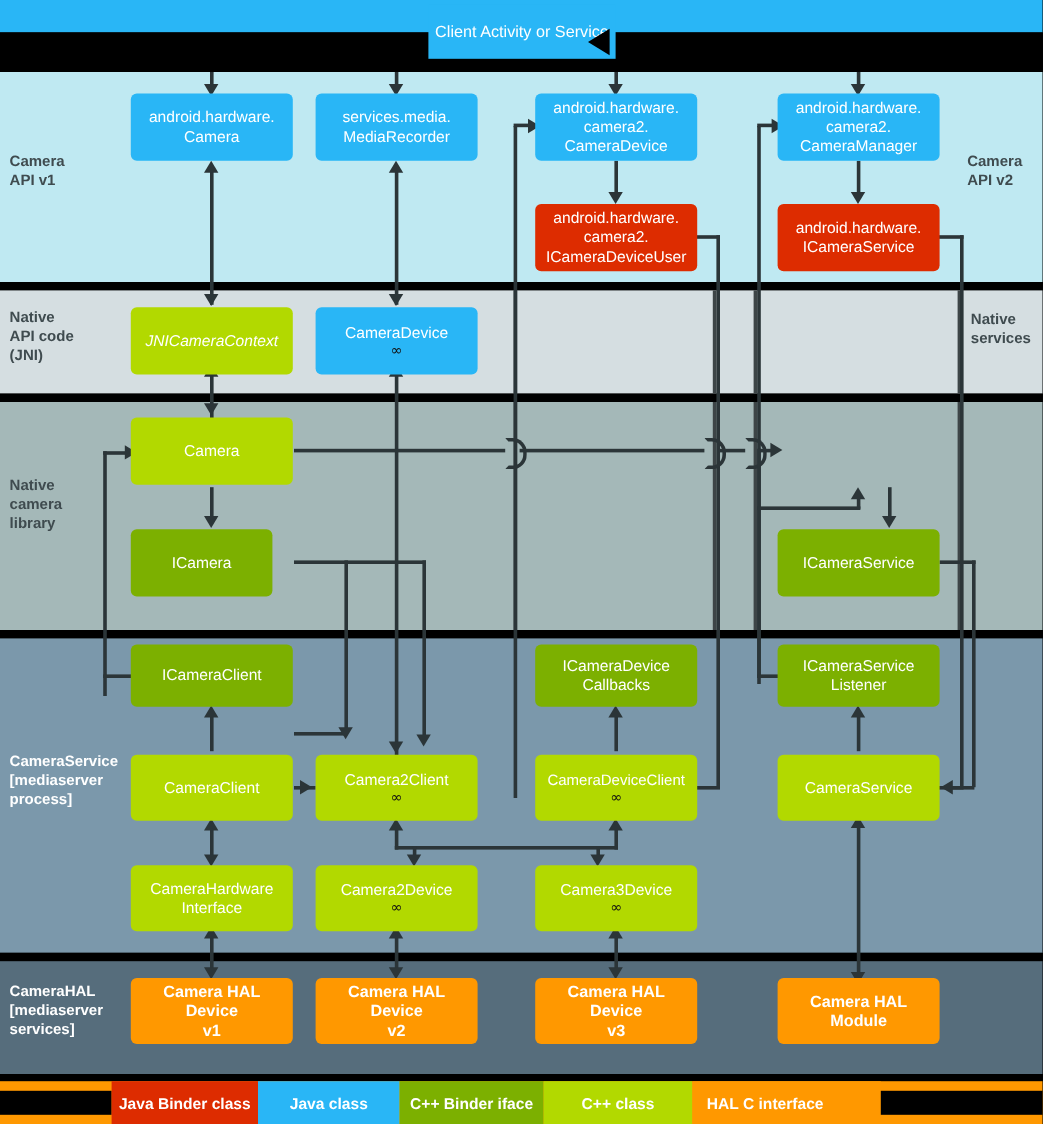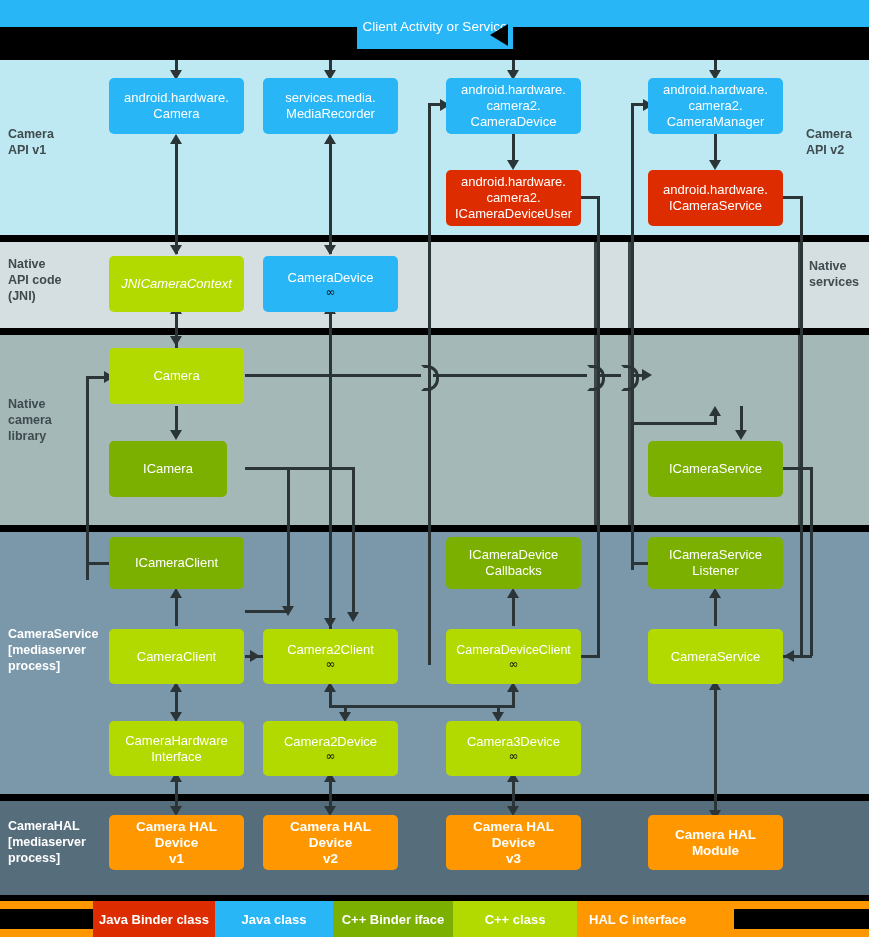--- a/index.html
+++ b/index.html
@@ -114,21 +114,21 @@
   <div class="blabel" style="left:809px;top:258px;white-space:pre;">Native
 services</div>
   <div class="blabel" style="left:8px;top:396px;white-space:pre;">Native
 camera
 library</div>
   <div class="blabel light" style="left:8px;top:626px;white-space:pre;">CameraService
 [mediaserver
 process]</div>
   <div class="blabel light" style="left:8px;top:818px;white-space:pre;">CameraHAL
 [mediaserver
-process]</div>
+services]</div>
 
   <div class="ln lnv" style="left:175px;top:60px;height:14px;"></div>
   <div class="arw arw-d" style="left:170px;top:70px;"></div>
 
   <div class="ln lnv" style="left:329px;top:60px;height:14px;"></div>
   <div class="arw arw-d" style="left:324px;top:70px;"></div>
 
   <div class="ln lnv" style="left:512px;top:60px;height:14px;"></div>
   <div class="arw arw-d" style="left:507px;top:70px;"></div>
 

